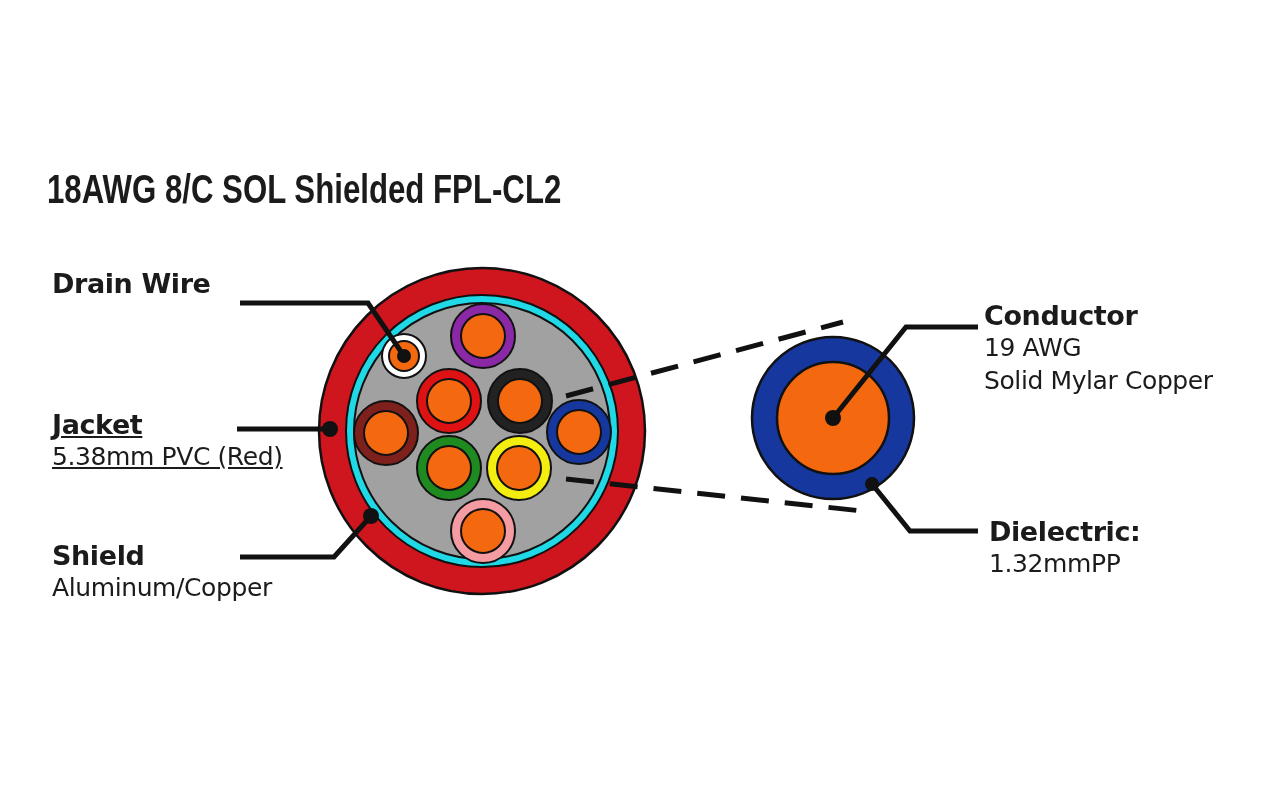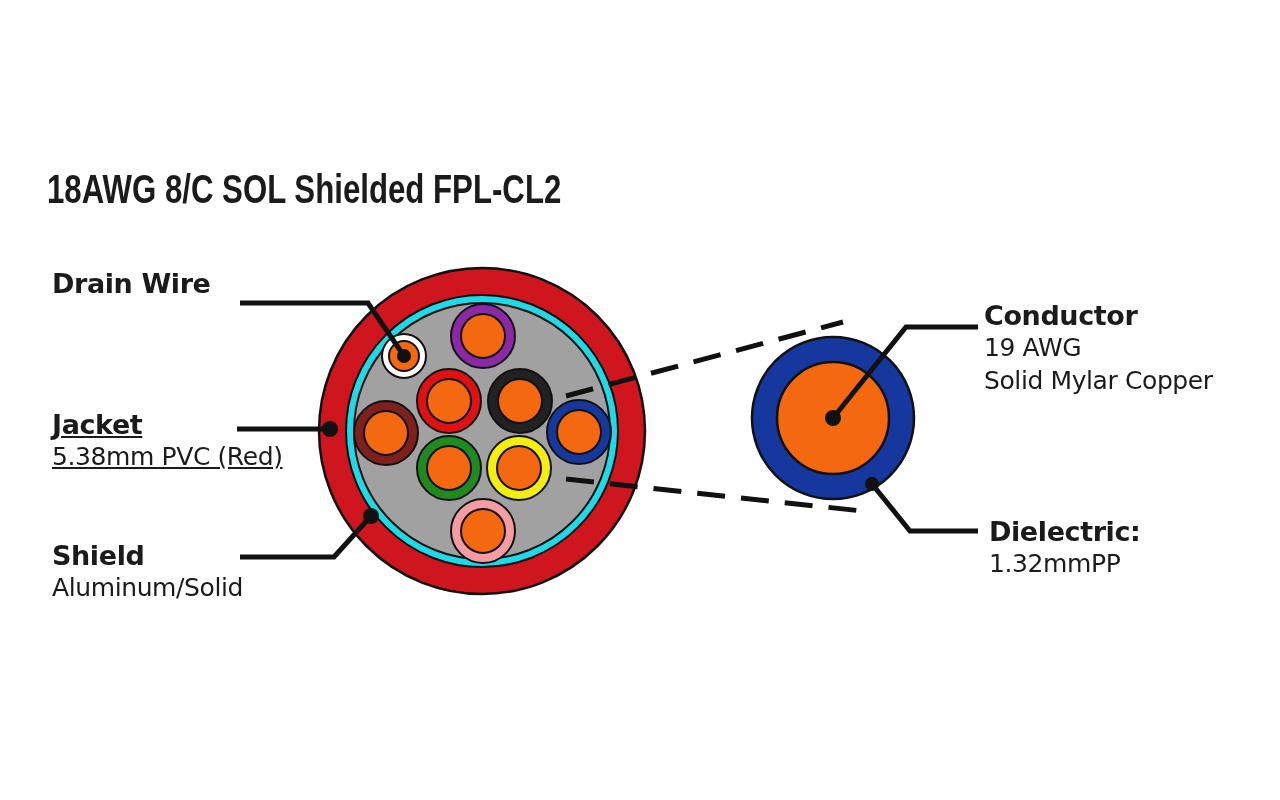--- a/index.html
+++ b/index.html
@@ -111,21 +111,21 @@
     <h3>Drain Wire</h3>
   </div>
 
   <div class="label" style="left:52px; top:409px;text-decoration:underline;">
     <h3>Jacket</h3>
     <p>5.38mm PVC (Red)</p>
   </div>
 
   <div class="label" style="left:52px; top:540px;">
     <h3>Shield</h3>
-    <p>Aluminum/Solid</p>
+    <p>Aluminum/Copper</p>
   </div>
 
   <div class="label" style="left:984px; top:293px;margin-top:7px;">
     <h3>Conductor</h3>
     <p>19 AWG</p>
     <p>Solid Mylar Copper</p>
   </div>
 
   <div class="label" style="left:989px; top:508px;margin-top:8px;">
     <h3>Dielectric:</h3>

